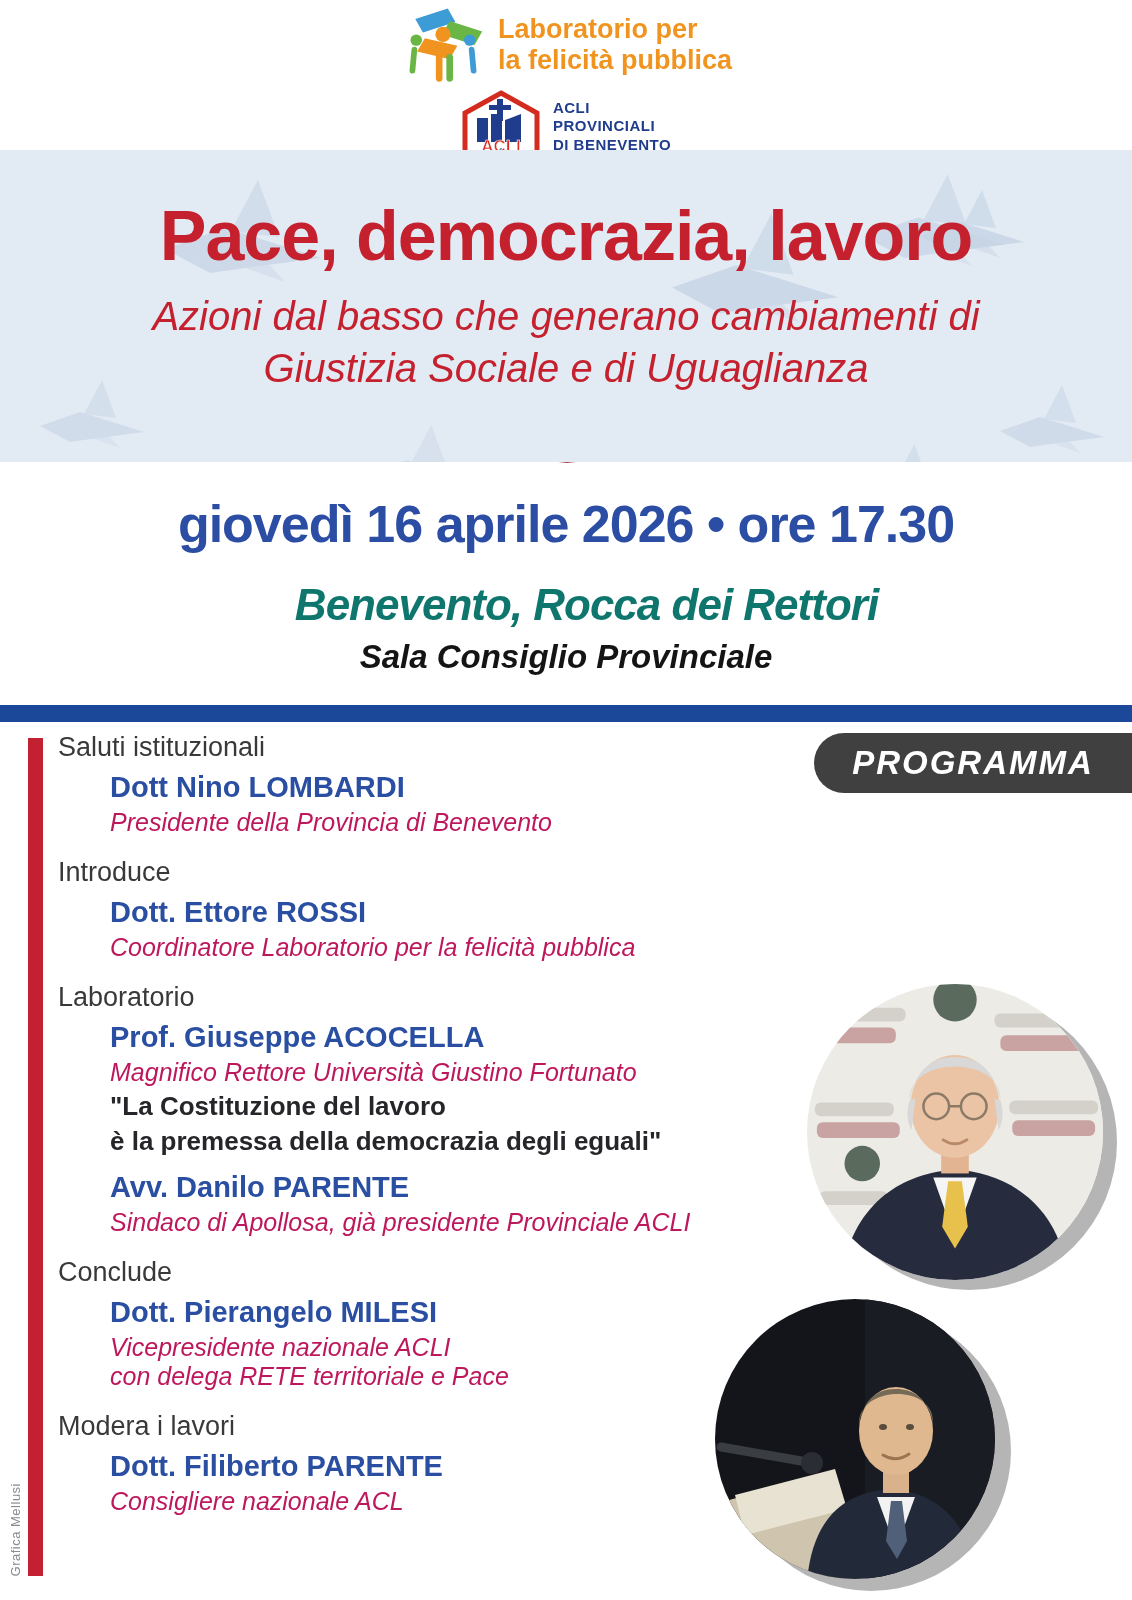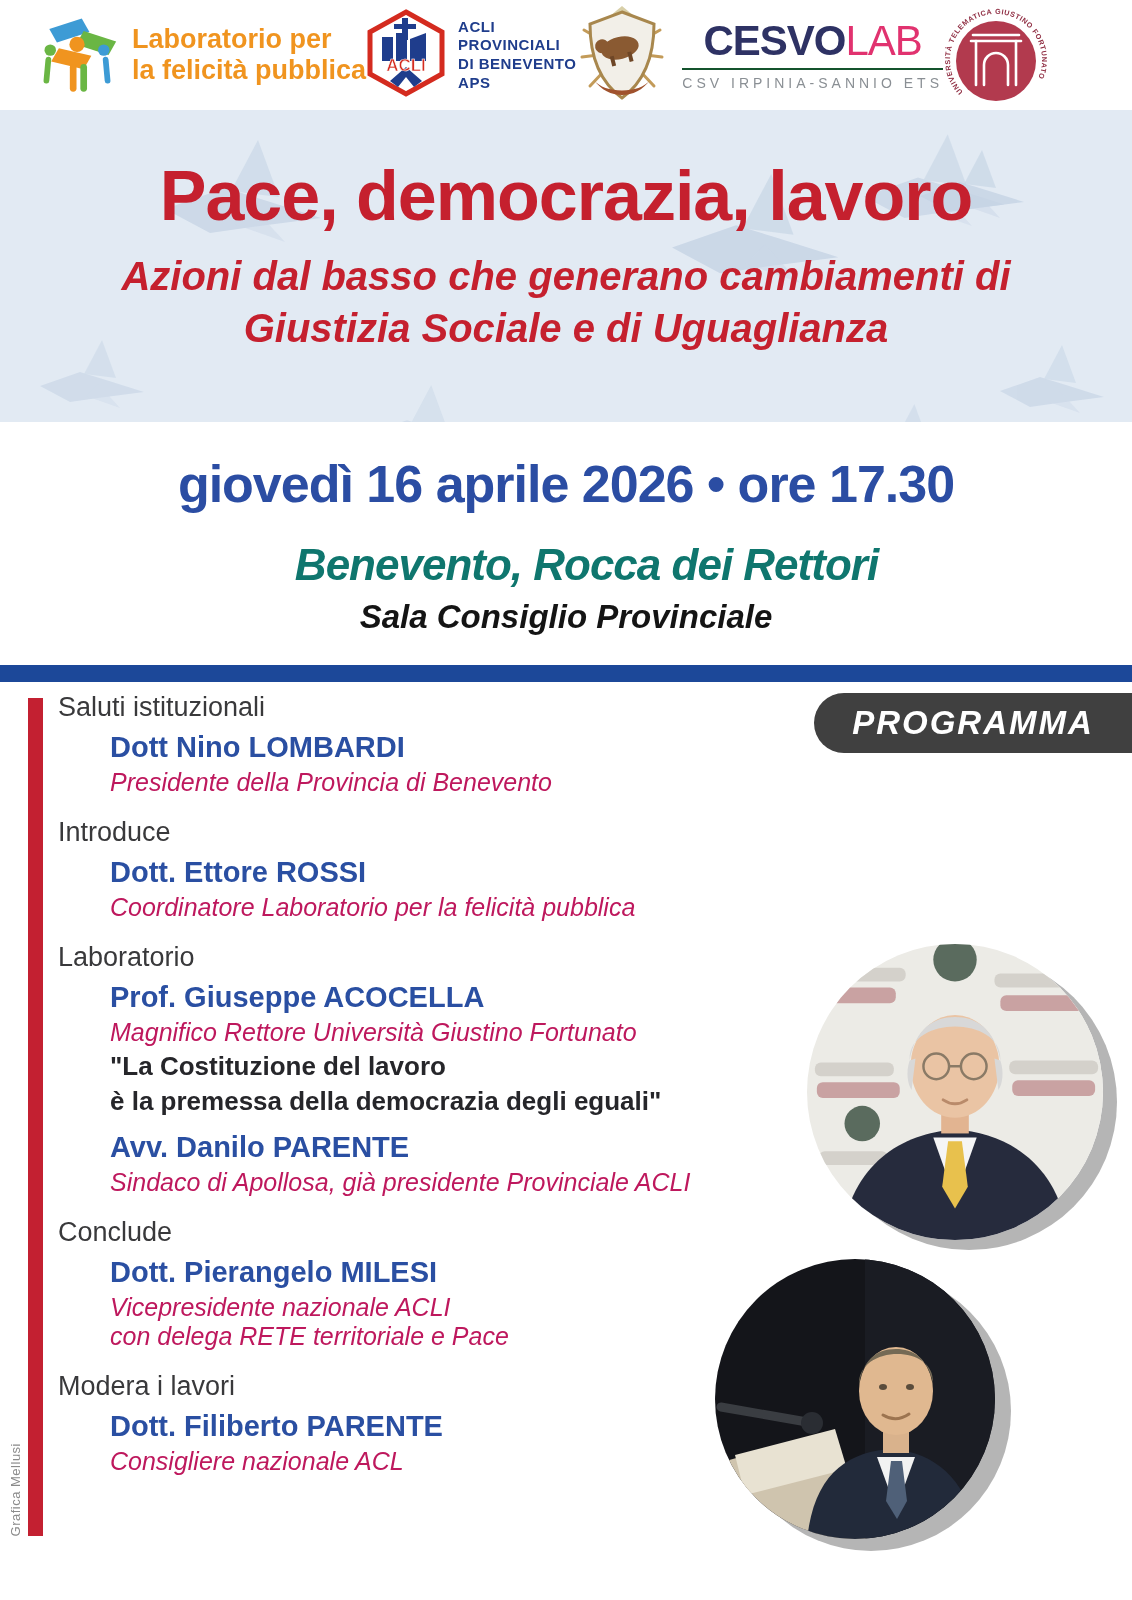--- a/index.html
+++ b/index.html
@@ -1,34 +1,34 @@
 <!DOCTYPE html>
 <html><head>
 <meta charset="utf-8">
 <style>
   html,body{margin:0;padding:0;background:#ffffff;}
   .page{
     position:relative;width:1132px;height:1600px;overflow:hidden;background:#ffffff;
     font-family:"Liberation Sans", sans-serif;
   }
   
-  .logos{height:110px;display:flex;align-items:center;padding:0 34px;background:#fff;}
+  .logos{height:150px;display:flex;align-items:center;justify-content:space-between;padding:0 34px;background:#fff;flex-direction:column;}
   .logo{display:flex;align-items:center;gap:12px;}
   .lab-text{color:#f0941f;font-weight:bold;font-size:27px;line-height:1.15;}
   .acli-text{color:#1f3d8c;font-weight:bold;font-size:15px;line-height:1.25;letter-spacing:.5px;}
   .cesvo-block{text-align:center;margin-left:14px;}
   .cesvo-word{font-size:42px;font-weight:bold;letter-spacing:-1px;line-height:1;}
   .cesvo-part1{color:#2e3264;}
   .cesvo-part2{color:#e1326f;font-weight:normal;}
   .cesvo-sub{margin-top:6px;padding-top:5px;border-top:2px solid #14532d;color:#8a8f94;font-size:14px;letter-spacing:4px;white-space:nowrap;}
   
   .banner{position:relative;height:312px;background:#e2eaf3;overflow:hidden;text-align:center;}
   .doves{position:absolute;inset:0;color:#c6d4e5;}
   .banner-title{position:relative;margin:0;padding-top:46px;font-size:70px;font-weight:800;letter-spacing:-1px;color:#c5202e;}
-  .banner-sub{position:relative;margin:14px auto 0;font-size:40px;line-height:1.3;font-style:italic;font-weight:700;color:#c5202e;}
+  .banner-sub{position:relative;margin:14px auto 0;font-size:40px;line-height:1.3;font-style:italic;font-weight:400;color:#c5202e;}
   
   .when{height:243px;text-align:center;background:#fff;}
   .when-date{margin:0;padding-top:32px;font-size:52px;font-weight:800;color:#2b4da3;letter-spacing:-1px;}
   .when-venue{margin:26px 0 0;font-size:44px;font-weight:bold;font-style:italic;color:#0f766e;letter-spacing:-1px;padding-left:41px;}
   .when-room{margin:8px 0 0;font-size:33px;font-weight:bold;font-style:italic;color:#141414;}
   .blue-bar{height:17px;background:#1c4899;}
   
   .program{position:relative;height:882px;background:#fff;}
   .red-bar{position:absolute;left:28px;top:16px;width:15px;height:838px;background:#c32031;}
   .badge{

